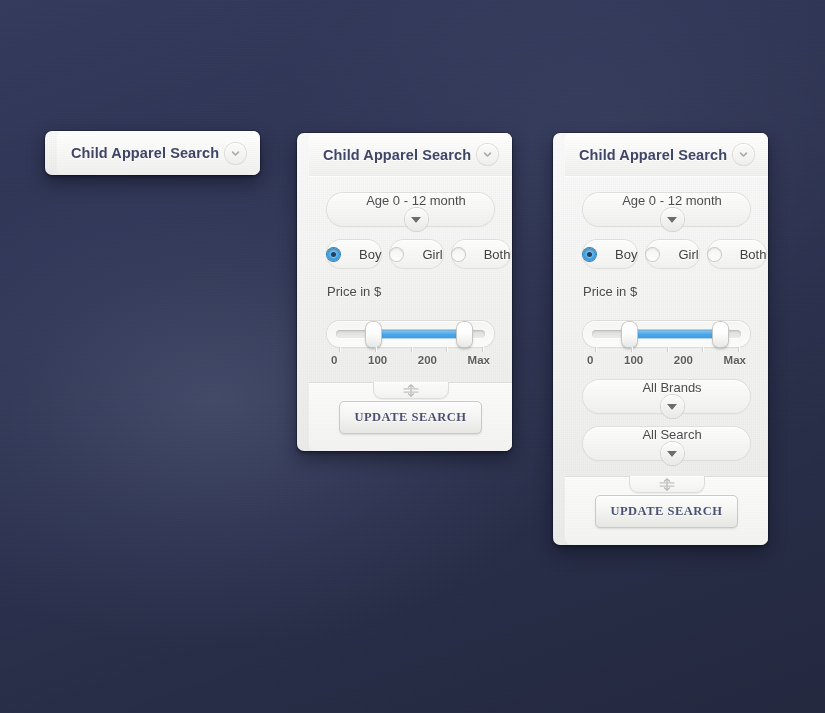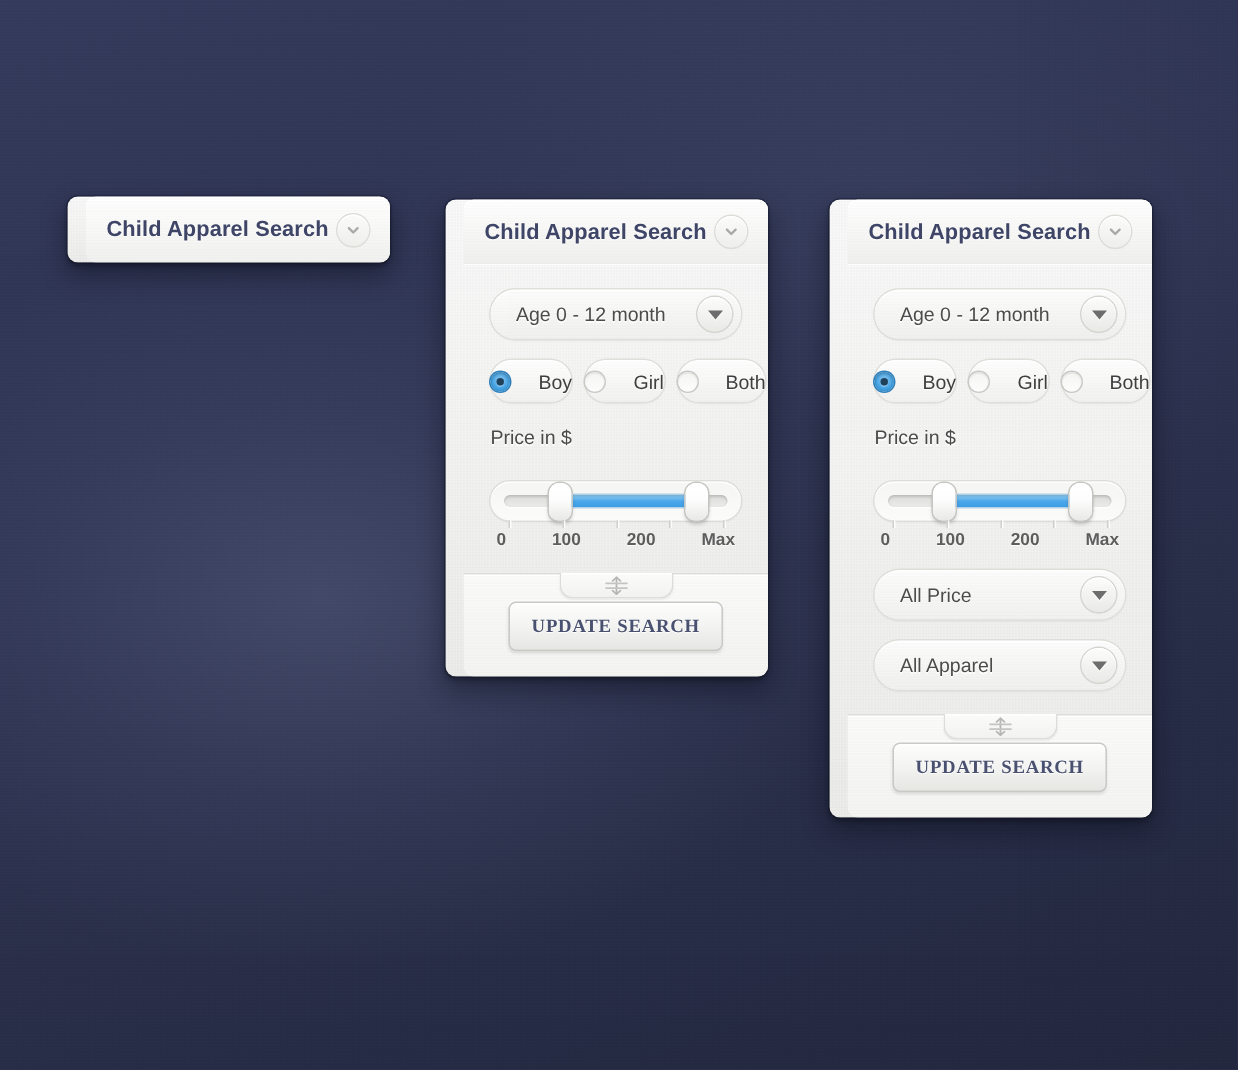--- a/index.html
+++ b/index.html
@@ -99,20 +99,21 @@
     padding: 0 6px 0 17px;
     margin-bottom: 14px;
     background-image:
       repeating-linear-gradient(0deg, rgba(0,0,0,.010) 0px, rgba(0,0,0,.010) 1px, rgba(255,255,255,.014) 1px, rgba(255,255,255,.014) 2px),
       linear-gradient(#fdfdfd, #f0f0ee);
     box-shadow:
       0 1px 0 rgba(255,255,255,1) inset,
       0 0 0 1px #dededa,
       0 1px 2px rgba(0,0,0,.06);
     cursor: pointer;
+    flex-direction: column;
   }
   .select-label {
     flex:1;
     font-size: 13px;
     color: #4c4c4c;
     text-shadow: 0 1px 0 rgba(255,255,255,.9);
   }
   .select-arrow {
     width: 23px; height: 23px;
     border-radius: 50%;
@@ -448,28 +449,28 @@
         <span>0</span>
         <span>100</span>
         <span>200</span>
         <span>Max</span>
       </div>
 
       <div style="height:14px"></div>
 
 
       <div class="select">
-        <span class="select-label">All Price</span>
+        <span class="select-label">All Brands</span>
         <span class="select-arrow">
             <i class="caret-down"></i>
           </span>
       </div>
 
       <div class="select" style="margin-bottom:10px;">
-        <span class="select-label">All Apparel</span>
+        <span class="select-label">All Search</span>
         <span class="select-arrow">
             <i class="caret-down"></i>
           </span>
       </div>
     </div>
 
     <div class="panel-footer">
       <div class="grip">
         <svg width="20" height="13" viewBox="0 0 20 13" aria-hidden="true">
           <path d="M10 1 L10 12" stroke="#b6b6b2" stroke-width="1.2" stroke-linecap="round"></path>

